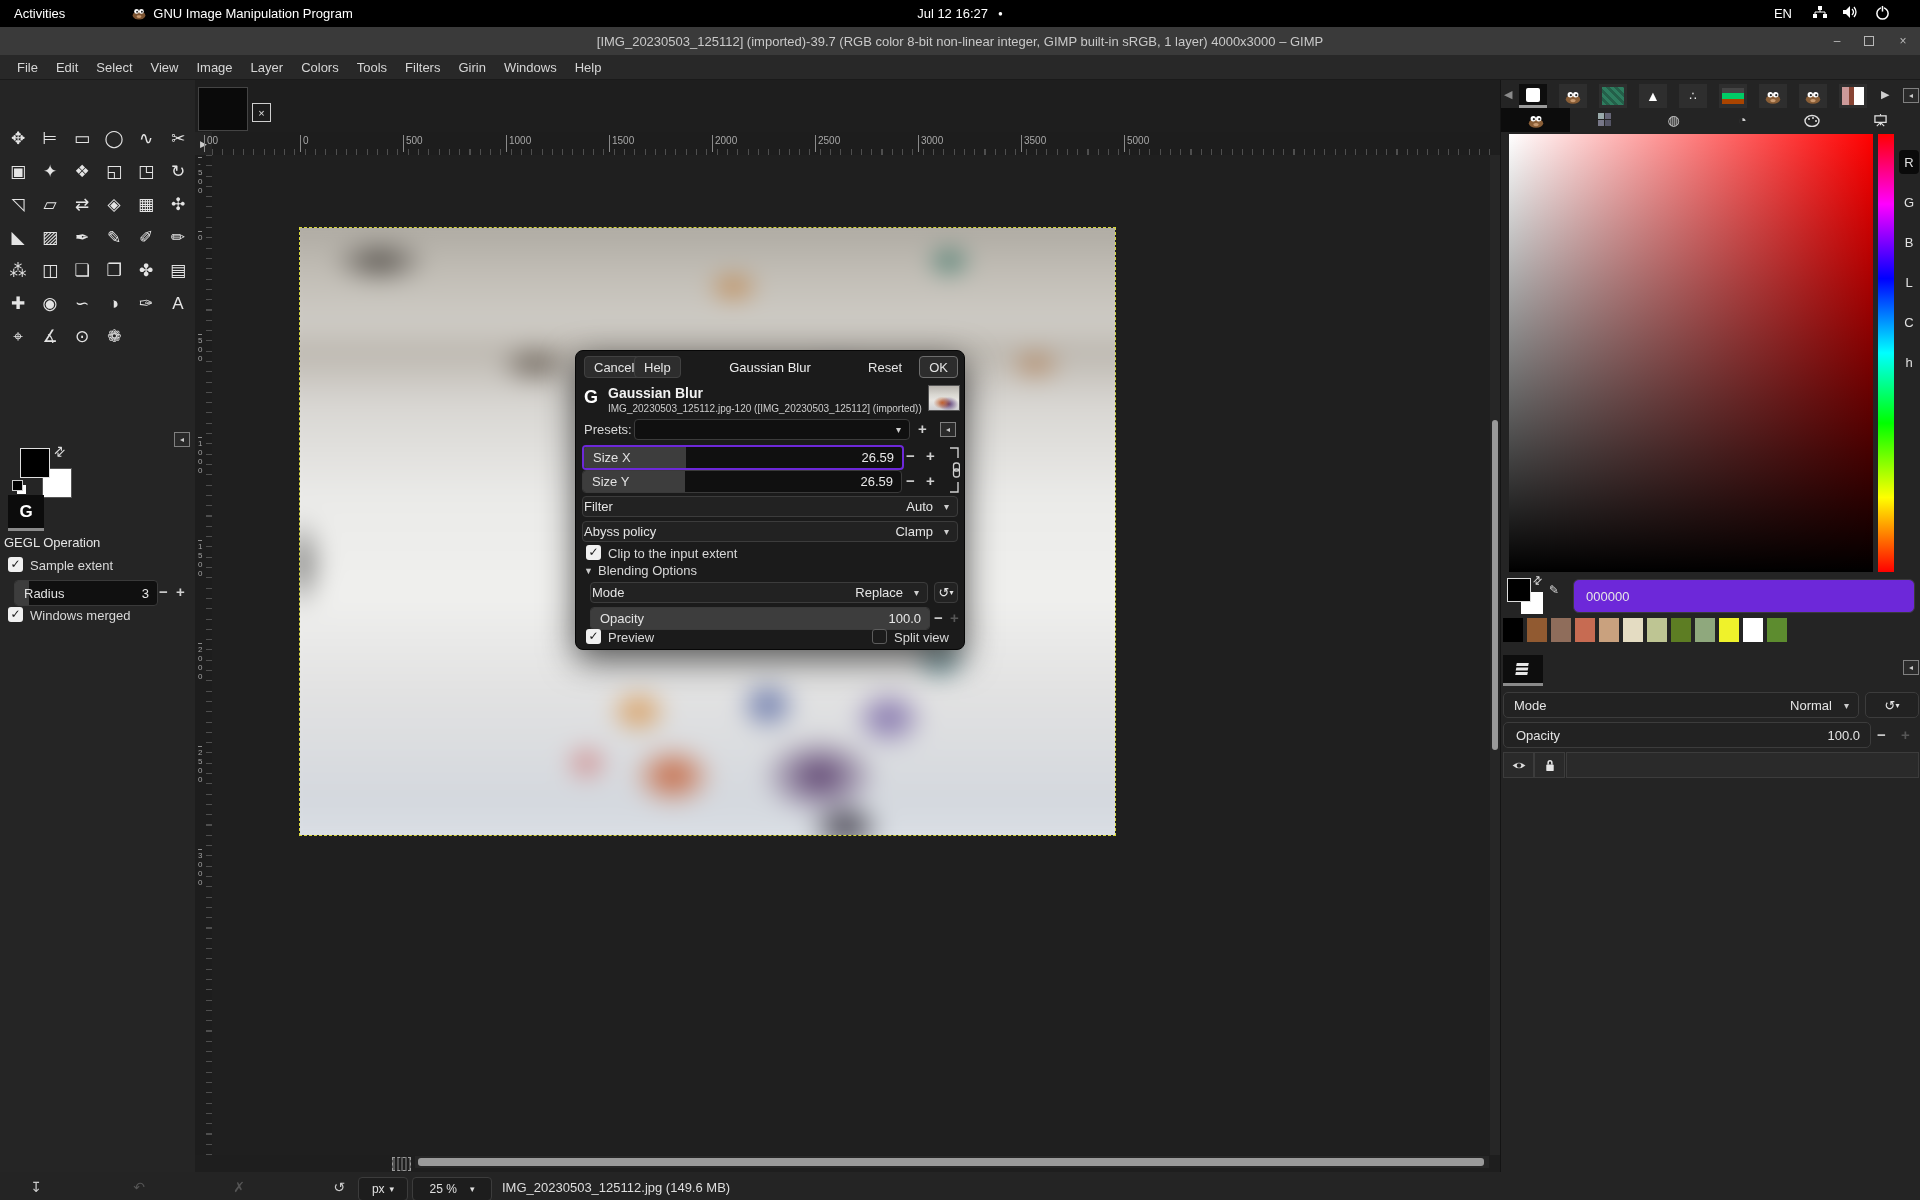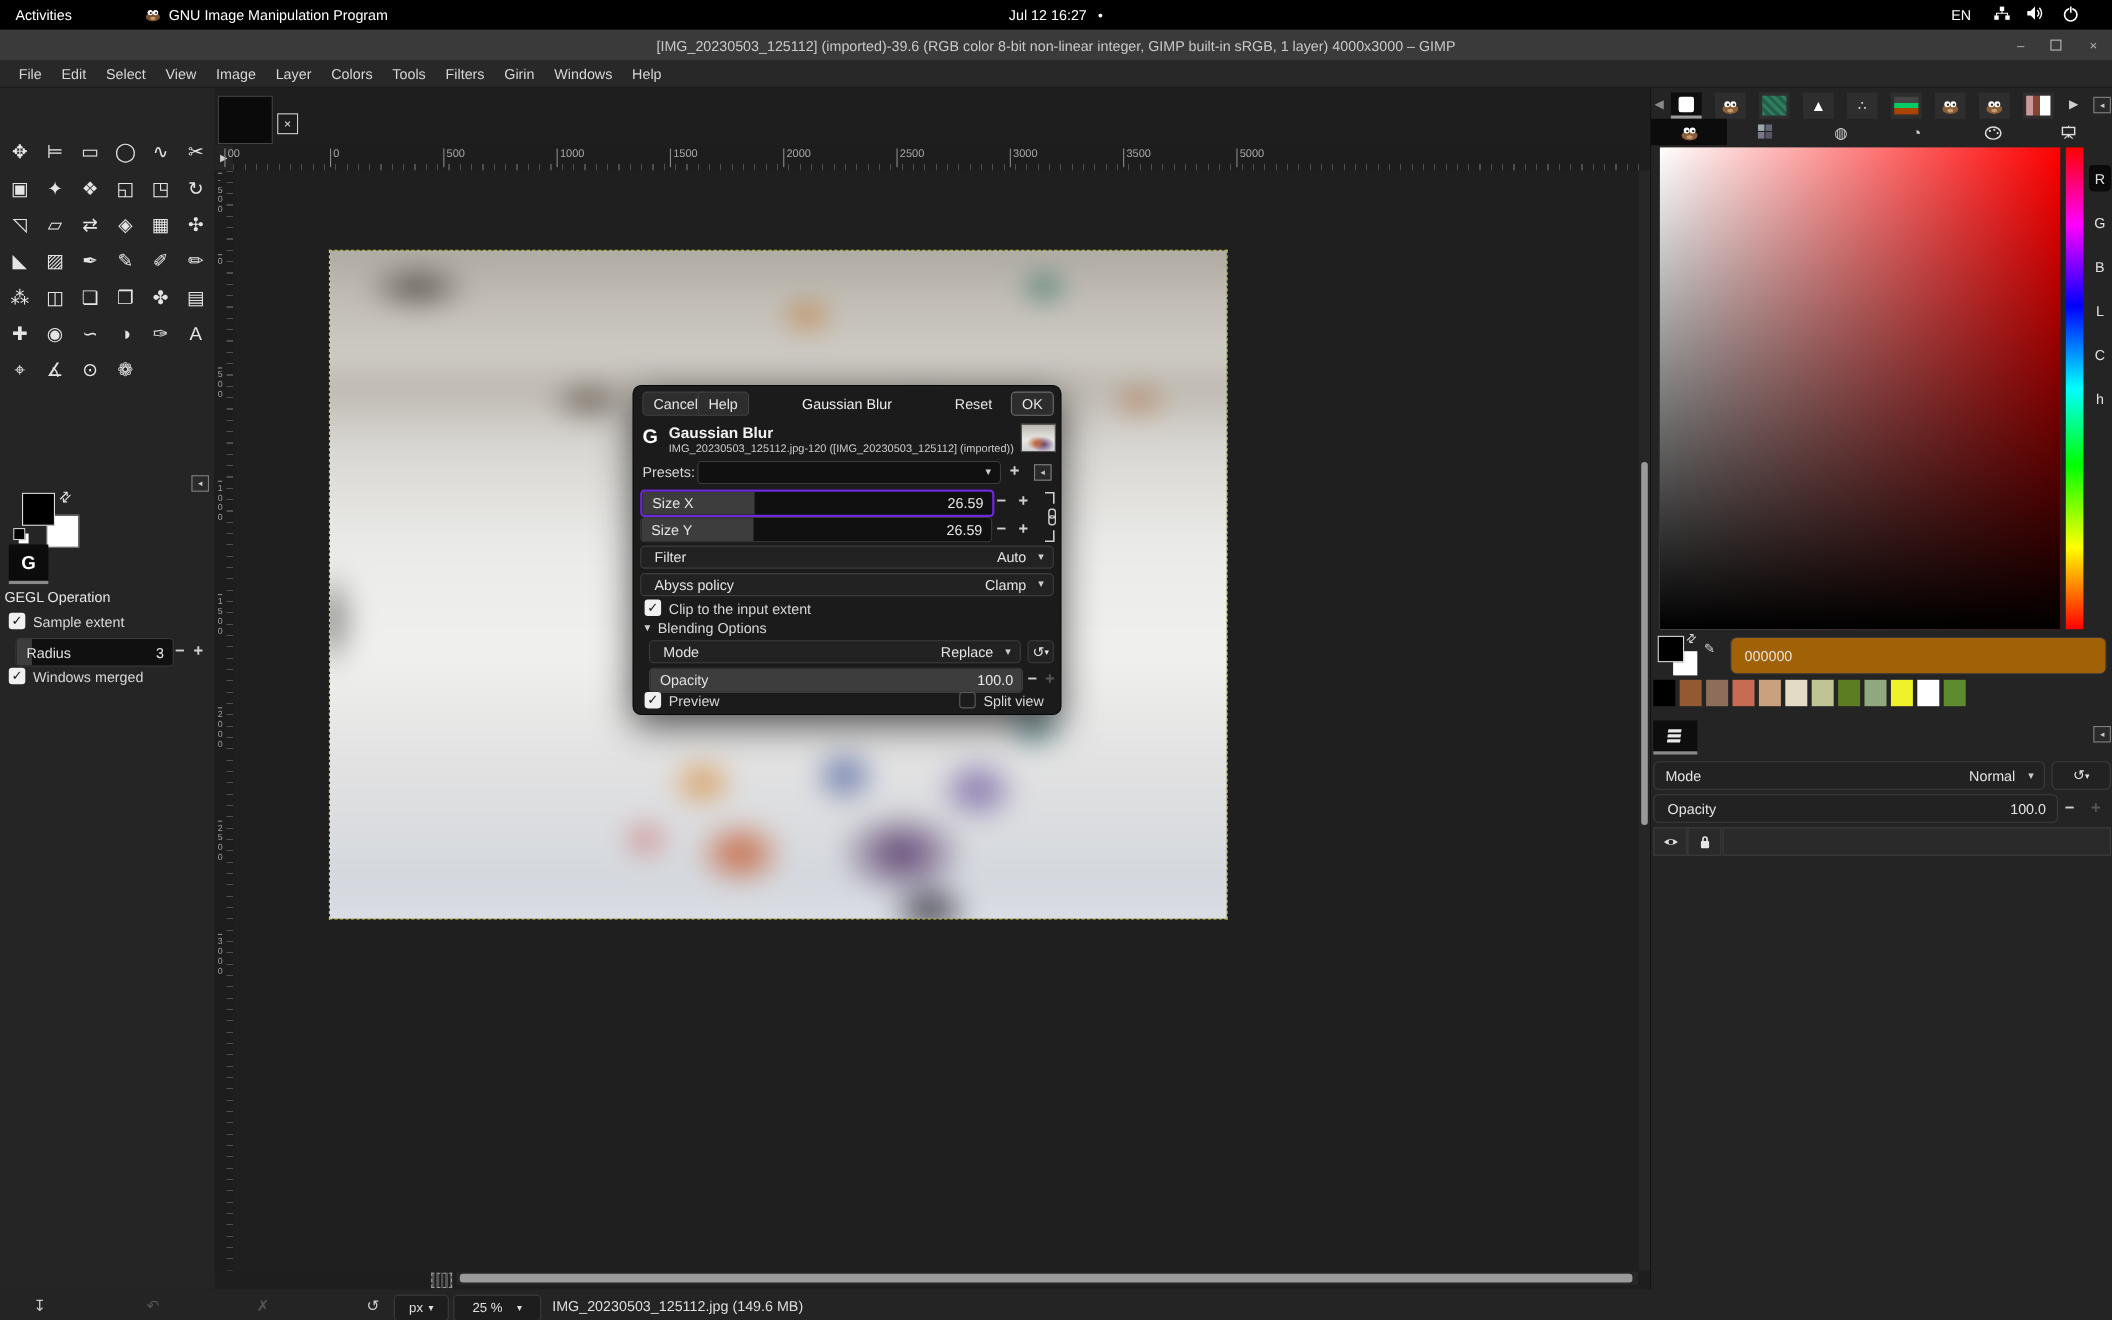--- a/index.html
+++ b/index.html
@@ -98,42 +98,42 @@
   #quickmask{left:392px;top:1157px;width:17px;height:12px;border:1px dashed #9a9a9a;
              background:repeating-linear-gradient(90deg,#555 0 2px,transparent 2px 4px);}
   
   #dialog{left:575px;top:350px;width:388px;height:298px;background:#1b1b1b;border:1px solid #070707;
           border-radius:8px;box-shadow:0 10px 34px rgba(0,0,0,.65);font-size:13px;}
   .dbtn{position:absolute;top:5px;height:22px;background:#2d2d2d;border:1px solid #414141;border-radius:4px;
         display:flex;align-items:center;justify-content:center;color:#e4e4e4;padding:0 9px;box-sizing:border-box;}
   #d-title{position:absolute;top:9px;left:0;right:0;text-align:center;color:#efefef;}
   .drow{position:absolute;left:6px;width:376px;height:21px;background:#222;border:1px solid #3c3c3c;
         border-radius:4px;display:flex;align-items:center;box-sizing:border-box;color:#e4e4e4;}
-  .drow .lbl{margin-left:12px;}
+  .drow .lbl{margin-left:1px;}
   .drow .val{position:absolute;right:24px;}
   .drow .arr{position:absolute;right:8px;color:#cfcfcf;font-size:10px;}
   .dsl{position:absolute;left:6px;width:318px;height:21px;}
   .chain{position:absolute;color:#cfcfcf;}
   #d-heading{font-weight:bold;font-size:14px;color:#f2f2f2;}
   #d-sub{font-size:10px;color:#cdcdcd;}
   
   #rdock{left:1500px;top:80px;width:420px;height:1120px;background:#242424;border-left:1px solid #141414;}
   .dtab{position:absolute;top:4px;width:28px;height:24px;background:#2e2e2e;display:flex;
         align-items:center;justify-content:center;overflow:hidden;color:#ddd;font-size:13px;}
   .dtab.sel{background:#0e0e0e;border-bottom:3px solid #9a9a9a;box-sizing:border-box;}
   .dtab2{position:absolute;top:28px;width:69px;height:24px;display:flex;align-items:center;justify-content:center;color:#cfcfcf;}
   .dtab2.sel{background:#0c0c0c;}
   #colorsquare{left:8px;top:54px;width:364px;height:438px;
     background-image:linear-gradient(to bottom,rgba(0,0,0,0) 0%,#000 100%),linear-gradient(to right,#ffffff,#ff0000);}
   #huestrip{left:377px;top:54px;width:16px;height:438px;
     background:linear-gradient(180deg,#f00 0%,#f0f 16%,#00f 33%,#0ff 50%,#0f0 66%,#ff0 83%,#f00 100%);}
   .chbtn{position:absolute;left:398px;width:20px;height:24px;display:flex;align-items:center;
          justify-content:center;color:#e0e0e0;font-size:13px;border-radius:4px;}
   .chbtn.sel{background:#0a0a0a;}
-  #hexfield{left:72px;top:499px;width:340px;height:32px;background:#a16207;border:1px solid #3a3a3a;
+  #hexfield{left:72px;top:499px;width:340px;height:32px;background:#6d28d9;border:1px solid #3a3a3a;
             border-radius:6px;display:flex;align-items:center;color:#e6e6e6;}
   .swatch{width:20px;height:24px;display:inline-block;}
   .lrow{position:absolute;left:2px;background:#222;border:1px solid #3c3c3c;border-radius:5px;
         display:flex;align-items:center;box-sizing:border-box;color:#e4e4e4;}
   .hdrcell{position:absolute;top:672px;height:26px;background:#2a2a2a;border:1px solid #3c3c3c;box-sizing:border-box;
            display:flex;align-items:center;justify-content:center;}
   .lbtn{position:absolute;top:1101px;width:44px;height:21px;display:flex;align-items:center;
         justify-content:center;color:#c4c4c4;font-size:13px;}
   .lbtn.dim{color:#5a5a5a;}
   
@@ -185,21 +185,21 @@
     <span style="position:absolute;right:30px">
       <svg width="15" height="15" viewBox="0 0 16 16">
           <circle cx="8" cy="9" r="6" stroke="#fff" fill="none" stroke-width="1.6"></circle>
           <line x1="8" y1="1" x2="8" y2="7" stroke="#000" stroke-width="3"></line>
           <line x1="8" y1="1" x2="8" y2="7" stroke="#fff" stroke-width="1.6"></line>
         </svg>
     </span>
   </div>
 
   <div id="titlebar" class="abs">
-    <span>[IMG_20230503_125112] (imported)-39.6 (RGB color 8-bit non-linear integer, GIMP built-in sRGB, 1 layer) 4000x3000 – GIMP</span>
+    <span>[IMG_20230503_125112] (imported)-39.7 (RGB color 8-bit non-linear integer, GIMP built-in sRGB, 1 layer) 4000x3000 – GIMP</span>
   </div>
   <span class="winbtn" style="right:74px">–</span>
   <span class="winbtn" style="right:42px">
       <span style="width:8px;height:8px;border:1px solid #b8b8b8;display:inline-block"></span>
     </span>
   <span class="winbtn" style="right:8px">×</span>
 
   <div id="menubar" class="abs">
       <div class="mitem">File</div>
       <div class="mitem">Edit</div>

